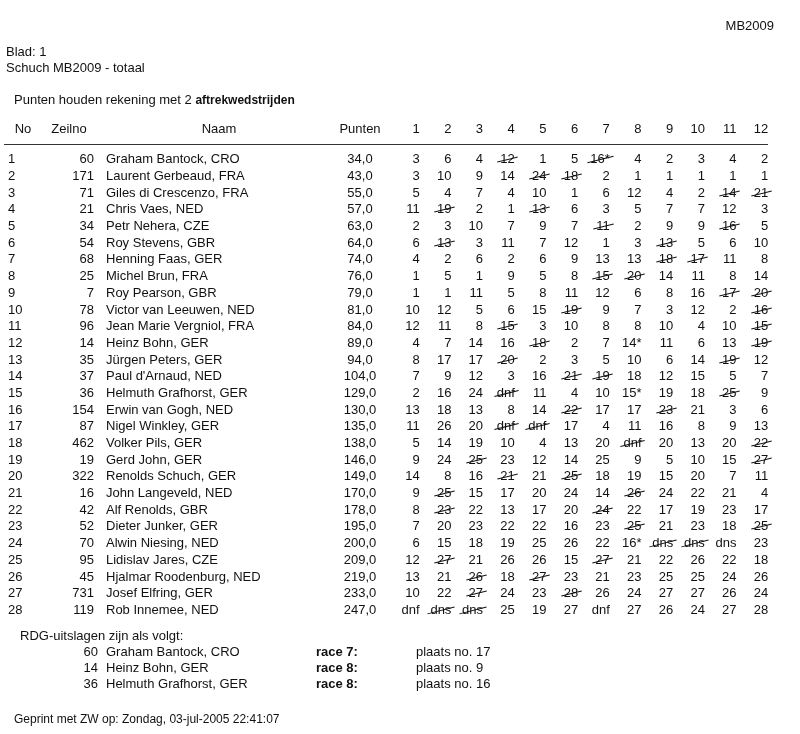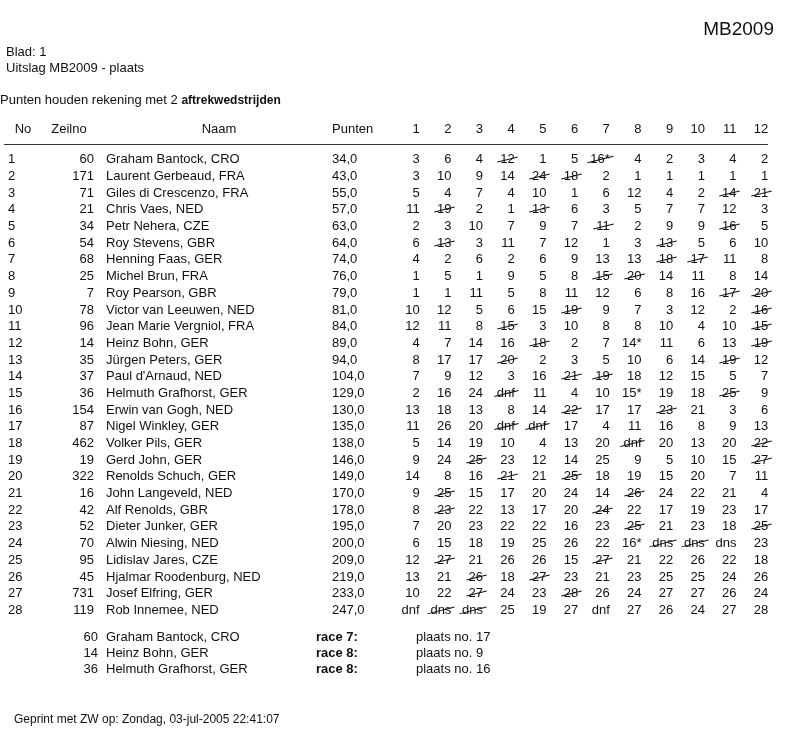--- a/index.html
+++ b/index.html
@@ -1,51 +1,51 @@
 <!DOCTYPE html>
 <html><head>
 <meta charset="utf-8">
 <style>
   html, body { margin: 0; padding: 0; background: #ffffff; }
   body { width: 800px; height: 734px; position: relative; overflow: hidden;
          font-family: "Liberation Sans", sans-serif; color: #111; font-size: 13px; }
   .abs { position: absolute; white-space: nowrap; }
-  #doc-code { right: 26px; top: 18px; font-size: 19px; }
+  #doc-code { right: 26px; top: 18px; font-size: 13px; }
   #blad { left: 6px; top: 44px; }
   #title { left: 6px; top: 60px; }
-  #subtitle { left: 0; top: 92px; }
+  #subtitle { left: 14px; top: 92px; }
   #subtitle .b { font-weight: bold; font-size: 12px; }
   table.res { position: absolute; left: 4px; top: 114px; border-collapse: collapse; }
   table.res td, table.res th { padding: 0; height: 16.7px; line-height: 16px; font-weight: normal; font-size: 13px; }
   table.res thead th { height: 30px; vertical-align: middle; border-bottom: 1.5px solid #333; }
   table.res tbody tr:first-child td { padding-top: 6px; }
   .c-no { width: 30px; text-align: left; padding-left: 4px !important; }
   .c-zeil { width: 50px; text-align: right; }
   .c-naam { width: 226px; text-align: left; padding-left: 12px !important; }
-  .c-pt { width: 56px; text-align: left; }
+  .c-pt { width: 56px; text-align: center; }
   .c-r { width: 31.7px; text-align: right; }
   th.c-no, th.c-naam { text-align: center; }
   th.c-zeil { text-align: center; padding-left: 6px !important; }
   .strike { position: relative; display: inline-block; }
   .strike::after { content: ""; position: absolute; left: -3px; right: -4px; top: 50%;
                    border-top: 1.2px solid #111; transform: rotate(-14deg); }
   #rdg { position: absolute; left: 20px; top: 628px; }
   #rdg table { border-collapse: collapse; margin-left: 0; }
   #rdg td { padding: 0; height: 16px; font-size: 13px; }
   #rdg .z { width: 78px; text-align: right; }
   #rdg .n { width: 210px; padding-left: 8px; }
   #rdg .rc { width: 100px; font-weight: bold; }
   #footer { left: 14px; top: 712px; font-size: 12px; }
 </style>
 </head>
 <body>
 
 <div id="doc-code" class="abs">MB2009</div>
 <div id="blad" class="abs">Blad: 1</div>
-<div id="title" class="abs">Uitslag MB2009 - plaats</div>
+<div id="title" class="abs">Schuch MB2009 - totaal</div>
 <div id="subtitle" class="abs"><span>Punten houden rekening met 2 </span><span class="b">aftrekwedstrijden</span></div>
 
 <table class="res">
   <thead>
     <tr id="hdr-row">
         <th class="c-no">No</th>
         <th class="c-zeil">Zeilno</th>
         <th class="c-naam">Naam</th>
         <th class="c-pt">Punten</th>
         <th class="c-r">1</th>
@@ -564,20 +564,21 @@
         <td class="c-r"><span>27</span></td>
         <td class="c-r"><span>26</span></td>
         <td class="c-r"><span>24</span></td>
         <td class="c-r"><span>27</span></td>
         <td class="c-r"><span>28</span></td>
       </tr>
     </tbody>
 </table>
 
 <div id="rdg">
+  <div>RDG-uitslagen zijn als volgt:</div>
   <table>
       <tbody id="rdg-body">
         <tr>
           <td class="z">60</td>
           <td class="n">Graham Bantock, CRO</td>
           <td class="rc">race 7:</td>
           <td class="p">plaats no. 17</td>
         </tr>
         <tr>
           <td class="z">14</td>

